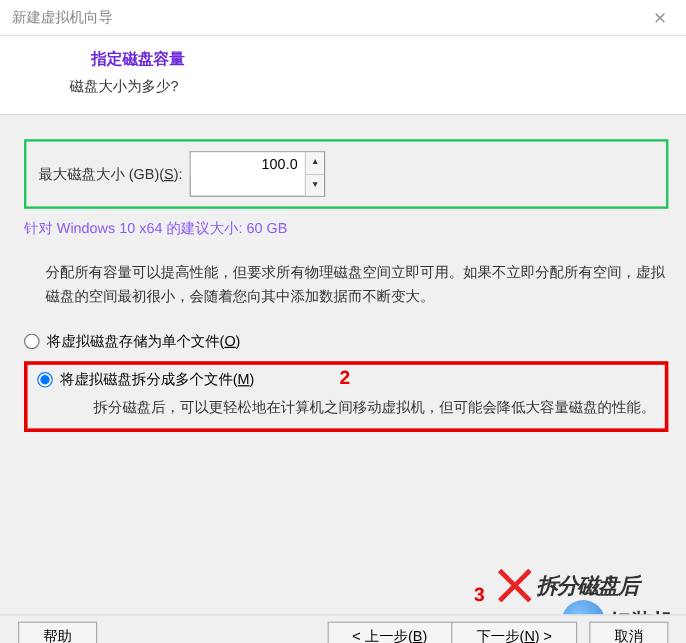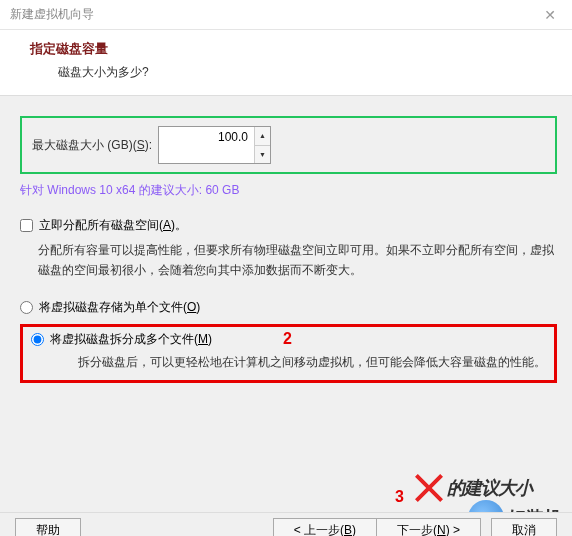--- a/index.html
+++ b/index.html
@@ -30,23 +30,24 @@
       cursor: pointer;
       font-family: Arial, sans-serif;
     }
     .header {
       background: #fff;
       padding: 10px 20px 14px 30px;
       border-bottom: 1px solid #ddd;
     }
     .header-title {
       font-weight: bold;
-      color: #7f1d1d;
+      color: #6d28d9;
       font-size: 13px;
       margin-bottom: 6px;
+      margin-left: 46px;
     }
     .header-sub {
       padding-left: 28px;
       color: #333;
       font-size: 12px;
     }
     .content {
       background: #f0f0f0;
       padding: 20px 15px 0 20px;
     }
@@ -257,26 +258,20 @@
         <span class="spinner-btns">
           <div>▲</div>
           <div>▼</div>
         </span>
       </span>
     </div>
   </div>
 
   <div class="recommend">针对 Windows 10 x64 的建议大小: 60 GB</div>
 
-  <div class="checkbox-row">
-    <input type="checkbox" style="">
-    <label>
-      <span>立即分配所有磁盘空间(</span><span class="underline">A</span><span>)。</span>
-    </label>
-  </div>
   <div class="desc-text">分配所有容量可以提高性能，但要求所有物理磁盘空间立即可用。如果不立即分配所有空间，虚拟磁盘的空间最初很小，会随着您向其中添加数据而不断变大。</div>
 
   <div class="radio-row">
     <input type="radio" name="store" style="">
     <label>
       <span>将虚拟磁盘存储为单个文件(</span><span class="underline">O</span><span>)</span>
     </label>
   </div>
 
   <div class="highlight-box-2">
@@ -289,21 +284,21 @@
     </div>
     <div class="desc-text" style="margin-bottom:0;text-align:right;">拆分磁盘后，可以更轻松地在计算机之间移动虚拟机，但可能会降低大容量磁盘的性能。</div>
   </div>
 
 </div>
 
 <span class="annotation-3">3</span>
 
 <div class="wm1">
   <div class="wm1-x"></div>
-  <span class="wm1-text">的建议大小</span>
+  <span class="wm1-text">拆分磁盘后</span>
 </div>
 <div class="wm2">
   <div class="wm2-circle"></div>
   <span class="wm2-text">好装机</span>
 </div>
 
 <div class="footer">
   <button>帮助</button>
   <div class="spacer"></div>
   <div class="btn-group">

